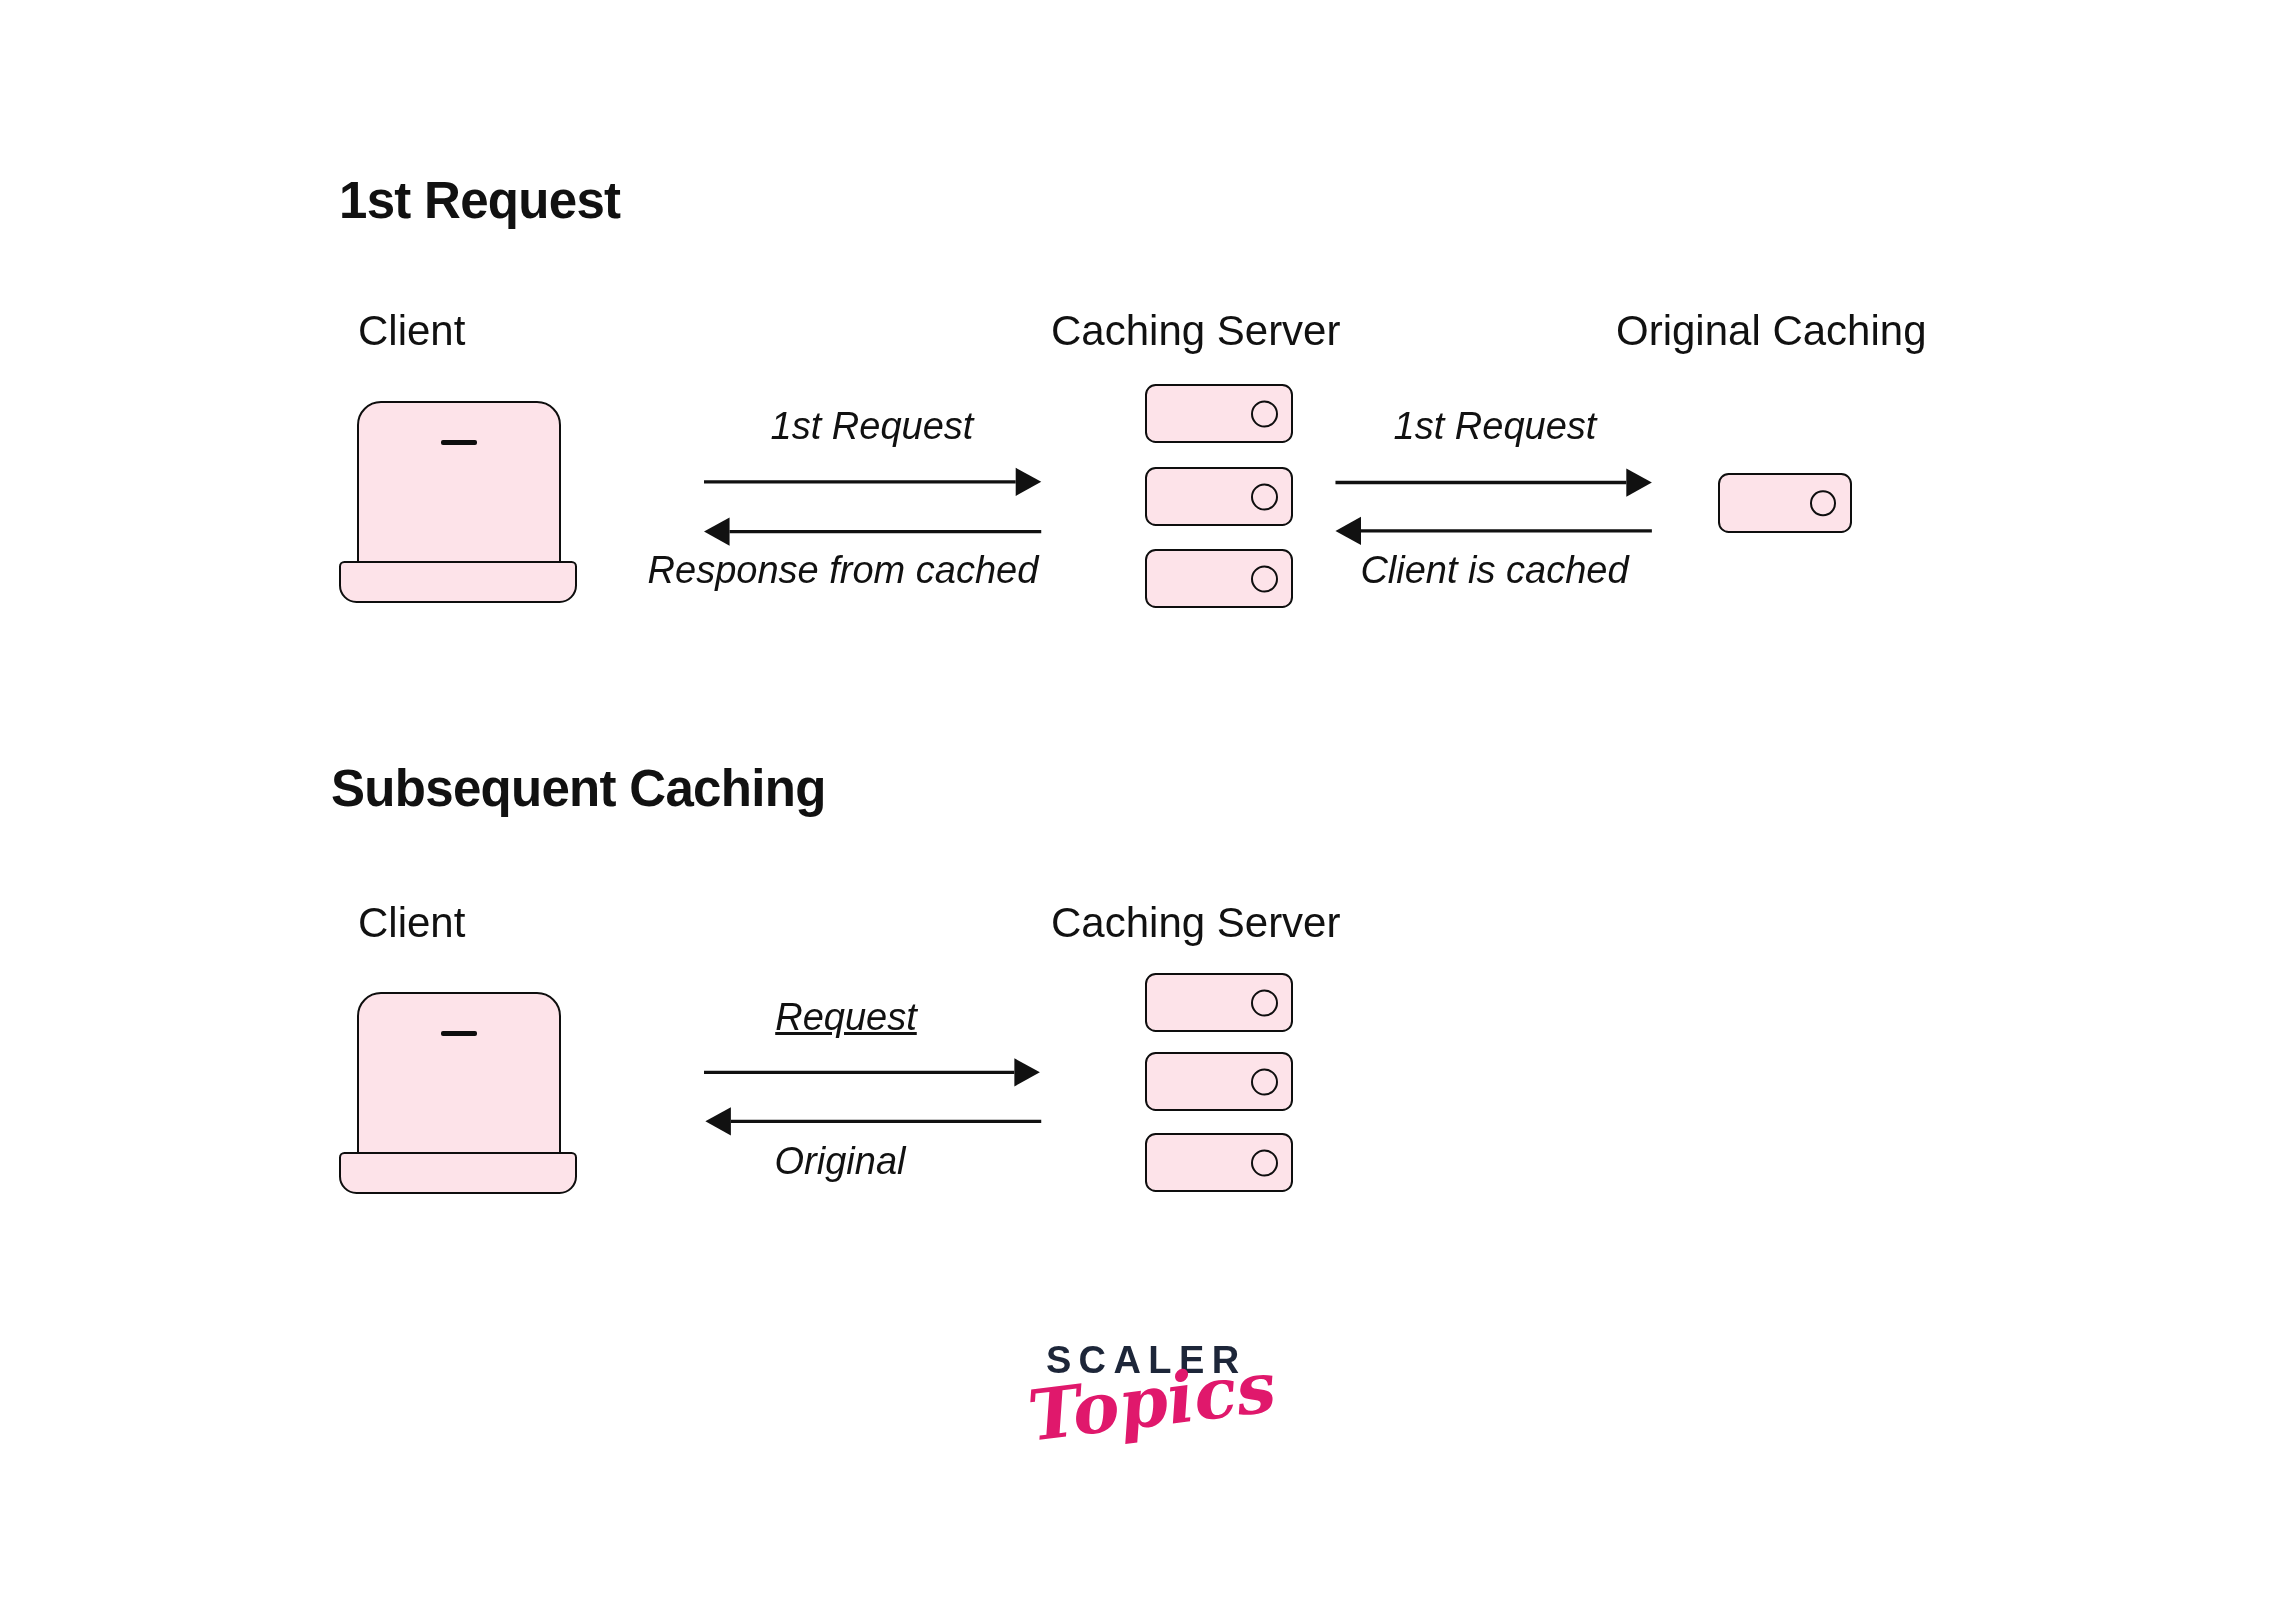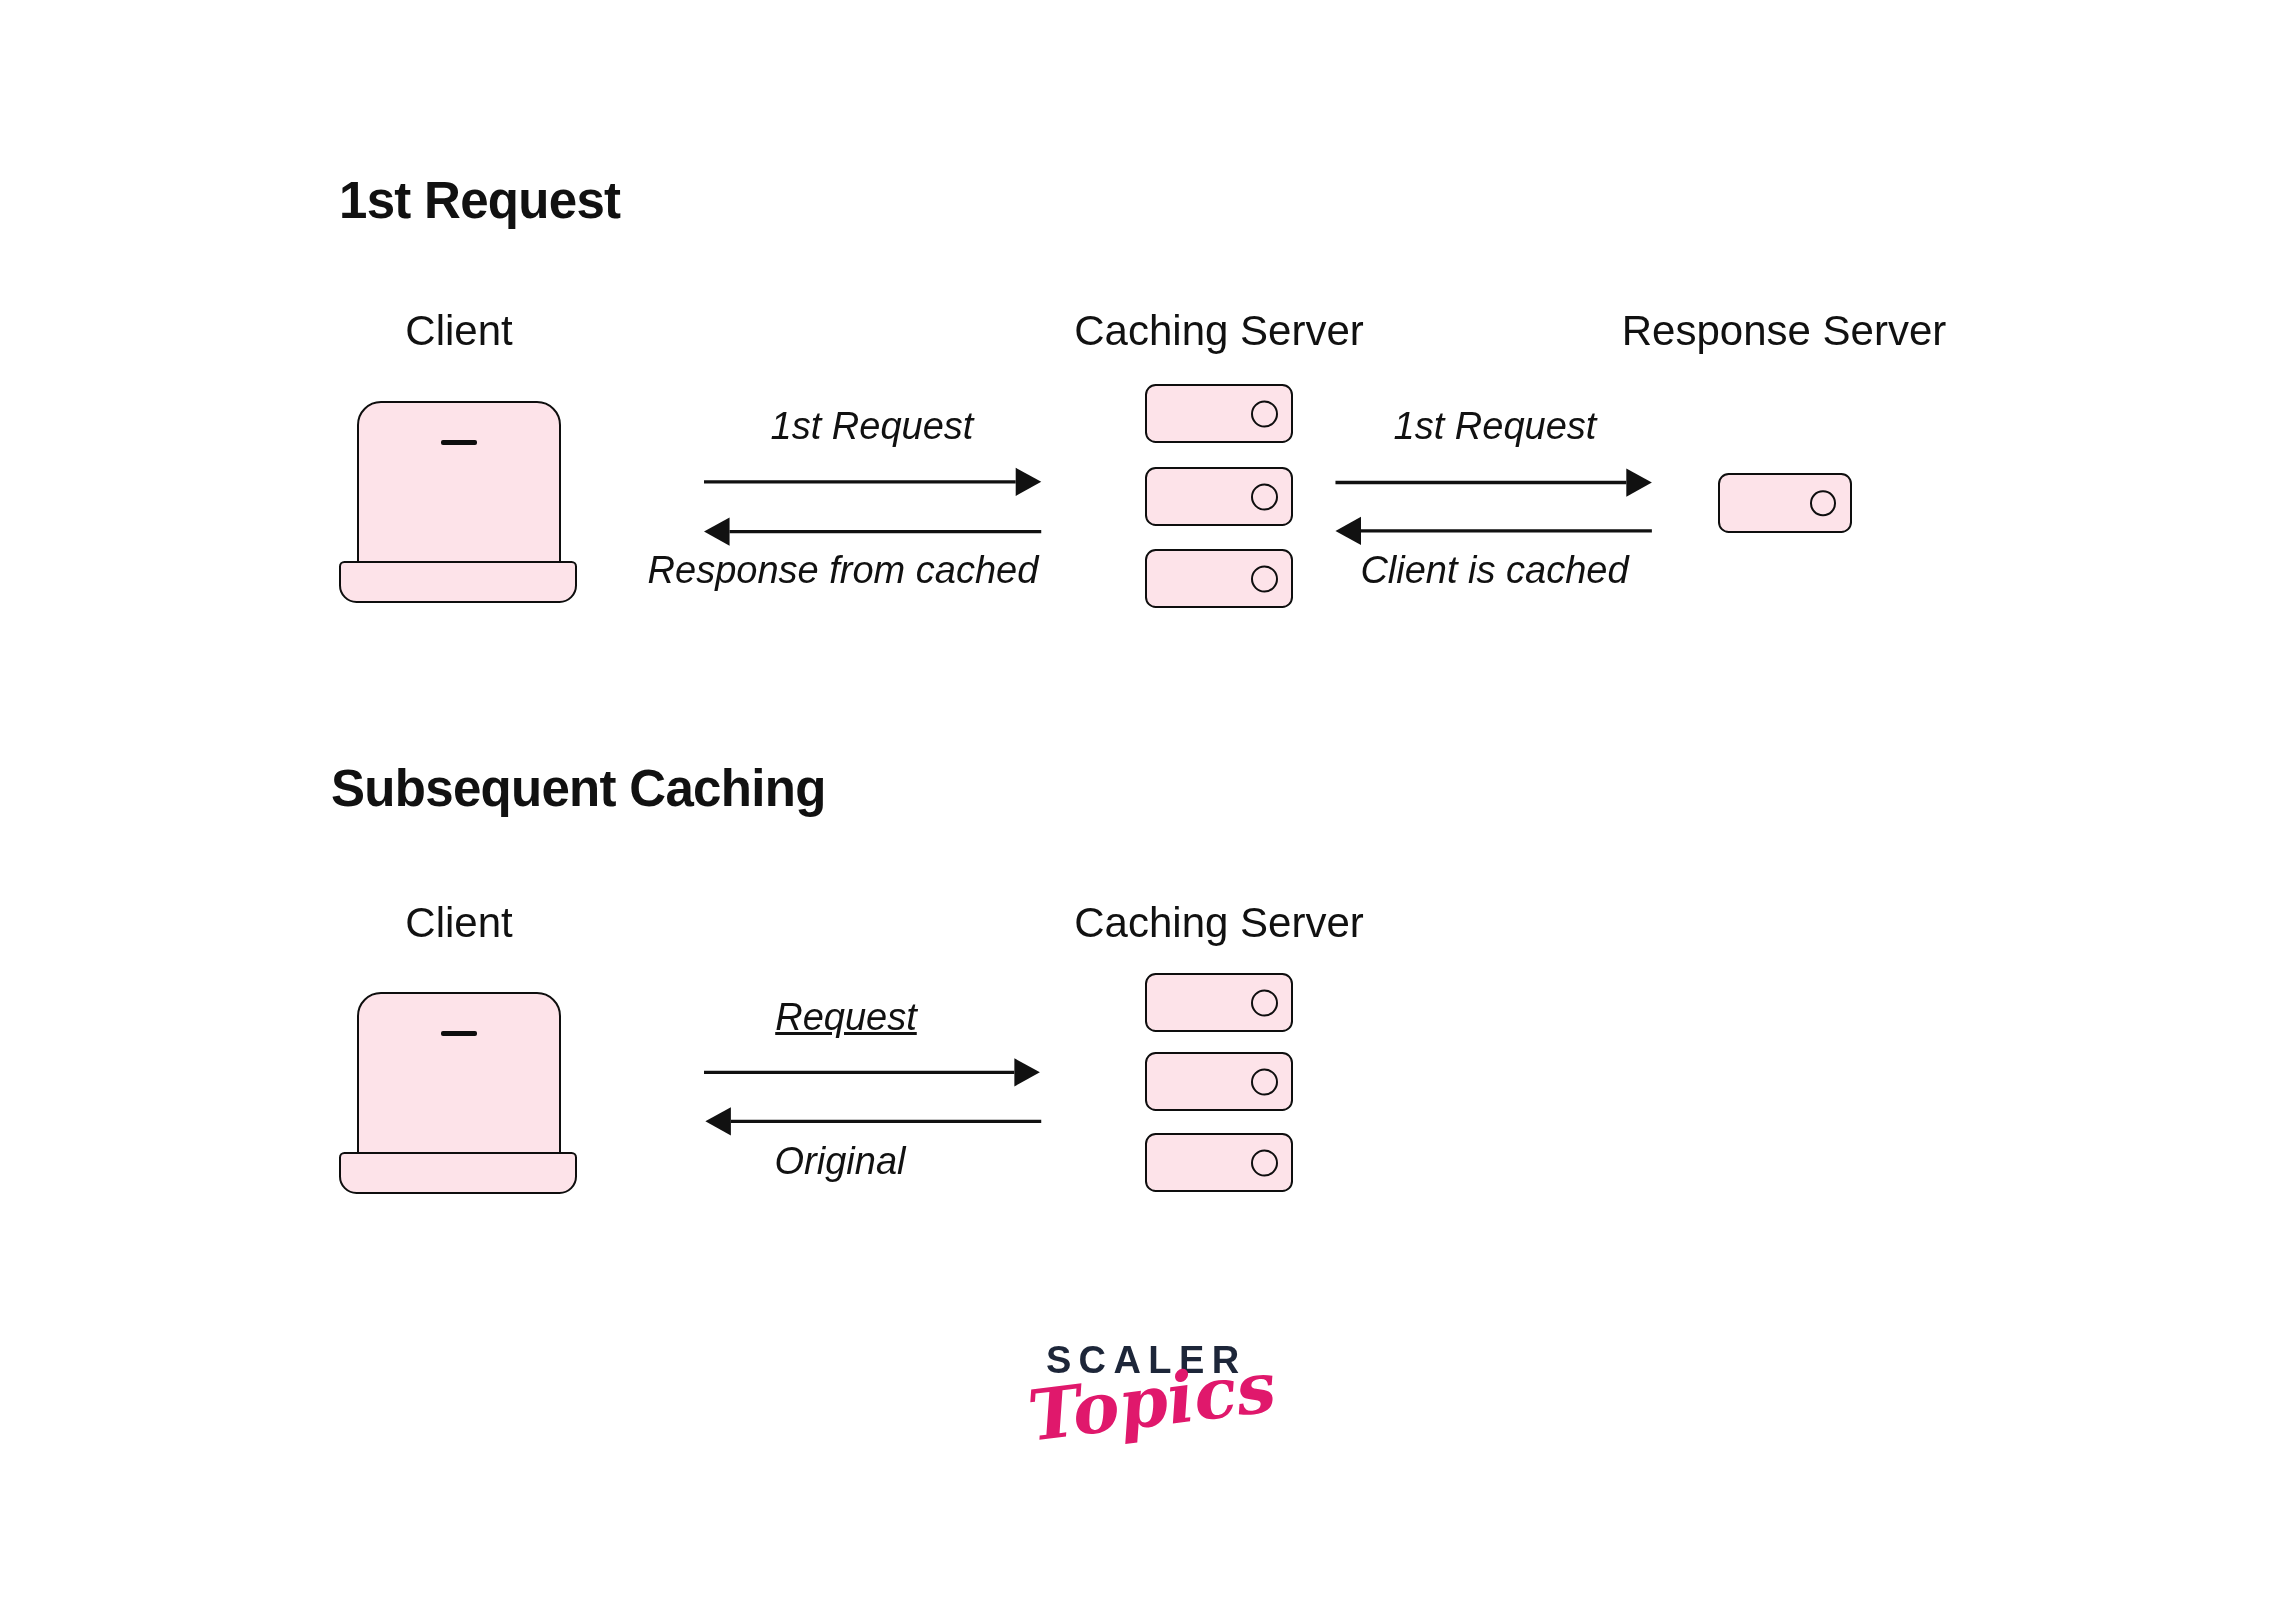--- a/index.html
+++ b/index.html
@@ -14,21 +14,21 @@
   body{
     width:2284px;height:1618px;position:relative;overflow:hidden;
     font-family:"Liberation Sans", sans-serif;color:var(--text);
   }
   .abs{position:absolute;}
   .sec-title{
     font-size:51px;font-weight:bold;white-space:nowrap;line-height:1;
     letter-spacing:-0.7px;
   }
   .entity-label{
-    font-size:42px;line-height:1;text-align:center;white-space:nowrap;
+    font-size:42px;line-height:1;text-align:left;white-space:nowrap;
   }
   .flow-label{
     font-size:38px;font-style:italic;line-height:1;text-align:center;white-space:nowrap;
   }
   .laptop-screen{
     background:var(--shape-fill);border:2.7px solid var(--shape-stroke);
     border-radius:24px 24px 0 0;width:204px;height:163px;
   }
   .laptop-dash{
     background:var(--shape-stroke);width:36px;height:4.7px;border-radius:2px;
@@ -82,21 +82,21 @@
     <span class="server-light"></span>
   </div>
   <div class="server-box abs" style="left:0;top:83px;">
     <span class="server-light"></span>
   </div>
   <div class="server-box abs" style="left:0;top:165px;">
     <span class="server-light"></span>
   </div>
 </div>
 
-<div class="abs entity-label" style="left:1616px;top:310px;width:336px;">Response Server</div>
+<div class="abs entity-label" style="left:1616px;top:310px;width:336px;">Original Caching</div>
 
 <div class="abs server-box small" style="left:1718px;top:473px;">
   <span class="server-light"></span>
 </div>
 
 <div class="abs flow-label" style="left:704px;top:407px;width:336px;">1st Request</div>
 <div class="abs flow-label" style="left:608px;top:551px;width:470px;">Response from cached</div>
 <div class="abs flow-label" style="left:1327px;top:407px;width:336px;">1st Request</div>
 <div class="abs flow-label" style="left:1293px;top:551px;width:403px;">Client is cached</div>
 

